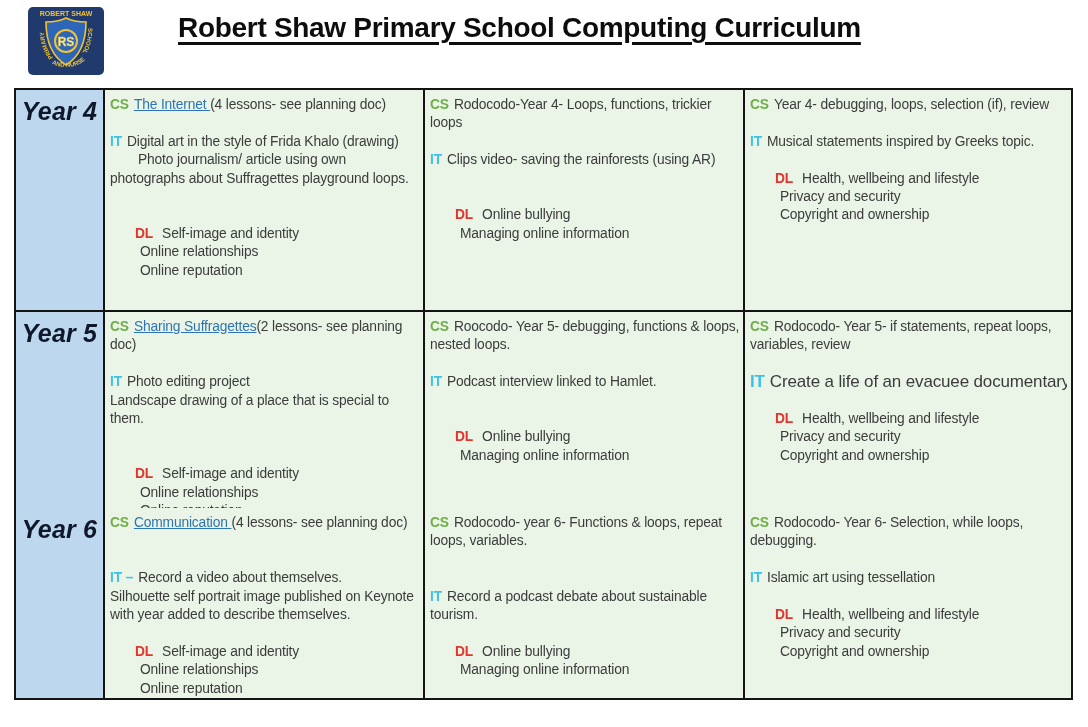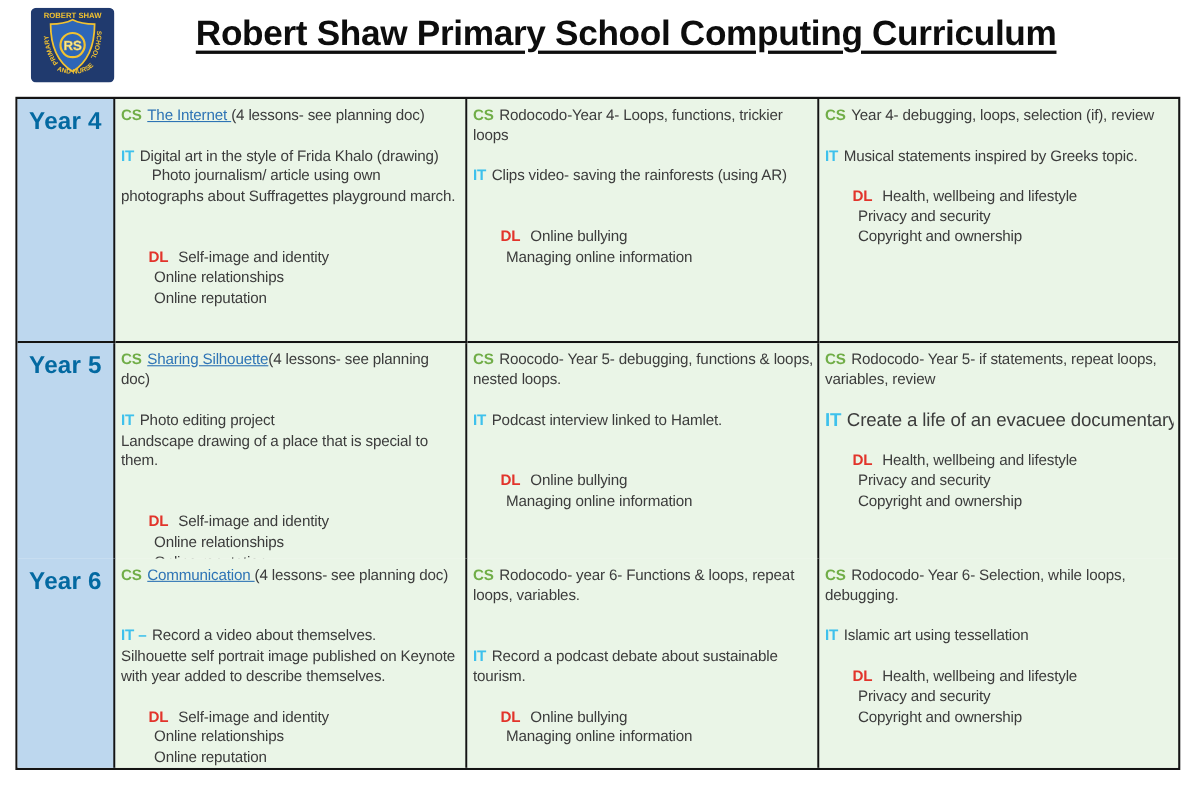--- a/index.html
+++ b/index.html
@@ -3,29 +3,29 @@
 <meta charset="utf-8">
 <style>
   :root{
     --cs:#70AD47; --it:#3EC1EC; --dl:#E2342B; --link:#2E74B5;
     --bg-cell:#EAF5E7; --bg-year:#BDD7EE; --border:#141414; --text:#3C3C3C;
   }
   *{box-sizing:border-box;margin:0;padding:0;}
   body{width:1088px;height:727px;background:#fff;font-family:"Liberation Sans",sans-serif;position:relative;overflow:hidden;}
   .header{position:absolute;left:0;top:0;width:916px;height:84px;}
   .logo{position:absolute;left:28px;top:7px;}
-  .page-title{position:absolute;left:178px;top:12px;font-size:32px;font-weight:800;color:#0d0d0d;
+  .page-title{position:absolute;left:178px;top:12px;font-size:28px;font-weight:800;color:#0d0d0d;
     text-decoration:underline;text-decoration-thickness:2.5px;text-underline-offset:5px;letter-spacing:-0.3px;white-space:nowrap;}
   .table{position:absolute;left:14px;top:88px;width:1059px;height:612px;border:2px solid var(--border);}
   .row{display:grid;grid-template-columns:89px 320px 320px 1fr;}
   .row.divided > .cell{border-bottom:2px solid var(--border);}
   .row-y4{height:222px;} .row-y5{height:196px;} .row-y6{height:190px;}
   .cell{border-right:2px solid var(--border);overflow:hidden;}
   .cell:last-child{border-right:none;}
-  .label-cell{background:var(--bg-year);font-size:22px;font-weight:800;color:#0369a1;text-align:center;padding-top:7px;letter-spacing:0.2px;}
+  .label-cell{background:var(--bg-year);font-size:25px;font-weight:800;color:#0f172a;text-align:center;padding-top:7px;letter-spacing:0.2px;font-style:italic;}
   .content-cell{background:var(--bg-cell);padding:6px 4px 0 5px;}
   .line{min-height:18.4px;line-height:18.4px;font-size:13.8px;letter-spacing:-0.15px;color:var(--text);white-space:nowrap;overflow:hidden;}
   .line.ind1{margin-left:28px;} .line.ind2{margin-left:30px;}
   .line.small{font-size:17px;text-align:right;}
   .sp-cs{color:var(--cs);font-weight:700;margin-right:5px;}
   .sp-it{color:var(--it);font-weight:700;margin-right:5px;margin-top:36px;}
   .sp-dl{color:var(--dl);font-weight:700;margin-right:9px;padding-left:25px;}
   .sp-link{color:var(--link);text-decoration:underline;cursor:pointer;margin-top:22px;}
   .sp-pl{color:var(--text);}
 </style>
@@ -58,21 +58,21 @@
 </div>
 
 <div class="table" id="table-root">
     <div class="row row-y4 divided">
       <div class="cell label-cell">Year 4</div>
       <div class="cell content-cell">
         <div class="line"><span class="sp-cs">CS</span><span class="sp-link">The Internet </span><span class="sp-pl">(4 lessons- see planning doc)</span></div>
         <div class="line"></div>
         <div class="line"><span class="sp-it">IT</span><span class="sp-pl">Digital art in the style of Frida Khalo (drawing)</span></div>
         <div class="line ind1"><span class="sp-pl">Photo journalism/ article using own</span></div>
-        <div class="line"><span class="sp-pl">photographs about Suffragettes playground march.</span></div>
+        <div class="line"><span class="sp-pl">photographs about Suffragettes playground loops.</span></div>
         <div class="line"></div>
         <div class="line"></div>
         <div class="line"><span class="sp-dl">DL</span><span class="sp-pl">Self-image and identity</span></div>
         <div class="line ind2"><span class="sp-pl">Online relationships</span></div>
         <div class="line ind2"><span class="sp-pl">Online reputation</span></div>
       </div>
       <div class="cell content-cell">
         <div class="line"><span class="sp-cs">CS</span><span class="sp-pl">Rodocodo-Year 4- Loops, functions, trickier</span></div>
         <div class="line"><span class="sp-pl">loops</span></div>
         <div class="line"></div>
@@ -88,21 +88,21 @@
         <div class="line"><span class="sp-it">IT</span><span class="sp-pl">Musical statements inspired by Greeks topic.</span></div>
         <div class="line"></div>
         <div class="line"><span class="sp-dl">DL</span><span class="sp-pl">Health, wellbeing and lifestyle</span></div>
         <div class="line ind2"><span class="sp-pl">Privacy and security</span></div>
         <div class="line ind2"><span class="sp-pl">Copyright and ownership</span></div>
       </div>
     </div>
     <div class="row row-y5">
       <div class="cell label-cell">Year 5</div>
       <div class="cell content-cell">
-        <div class="line"><span class="sp-cs">CS</span><span class="sp-link">Sharing Silhouette</span><span class="sp-pl">(4 lessons- see planning</span></div>
+        <div class="line"><span class="sp-cs">CS</span><span class="sp-link">Sharing Suffragettes</span><span class="sp-pl">(2 lessons- see planning</span></div>
         <div class="line"><span class="sp-pl">doc)</span></div>
         <div class="line"></div>
         <div class="line"><span class="sp-it">IT</span><span class="sp-pl">Photo editing project</span></div>
         <div class="line"><span class="sp-pl">Landscape drawing of a place that is special to</span></div>
         <div class="line"><span class="sp-pl">them.</span></div>
         <div class="line"></div>
         <div class="line"></div>
         <div class="line"><span class="sp-dl">DL</span><span class="sp-pl">Self-image and identity</span></div>
         <div class="line ind2"><span class="sp-pl">Online relationships</span></div>
         <div class="line ind2"><span class="sp-pl">Online reputation</span></div>

